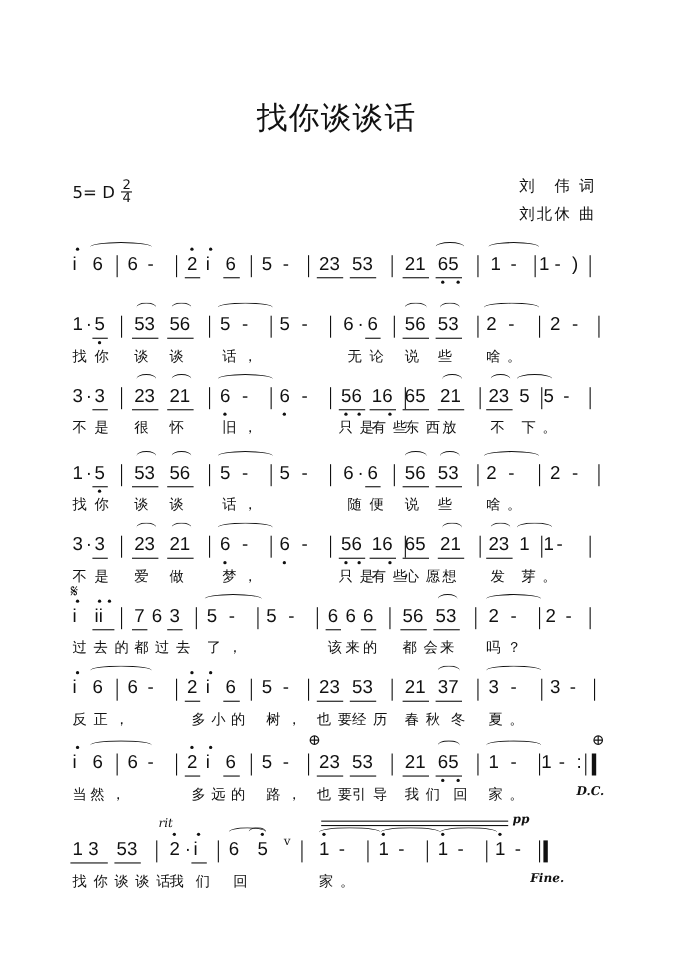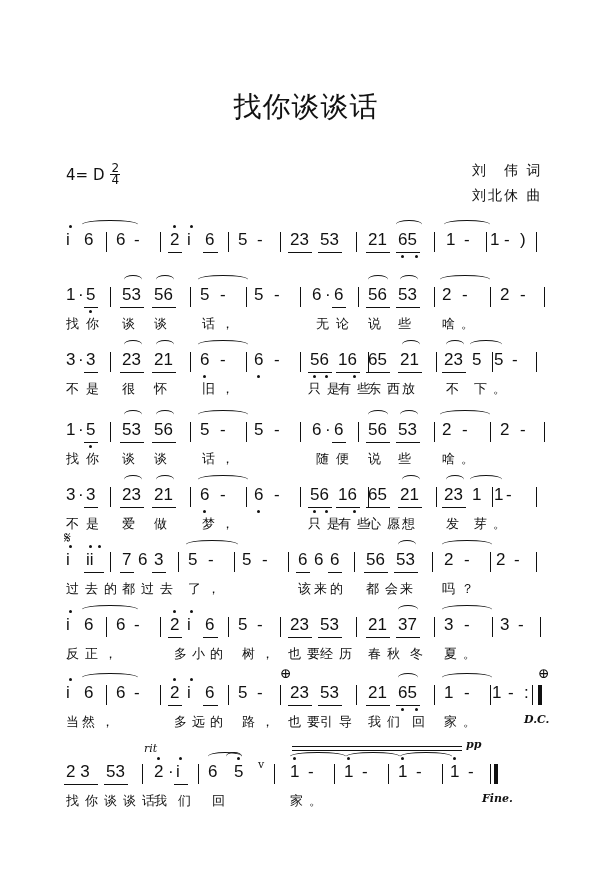--- a/index.html
+++ b/index.html
@@ -31,21 +31,21 @@
   .arc { position: absolute; top: -10px; height: 8px; border-top: 1px solid #111; border-radius: 50% 50% 0 0; }
   .lyr { position: absolute; top: 0; white-space: pre; letter-spacing: 6px; }
   .mark { position: absolute; font-family: "DejaVu Serif", serif; }
   .final { position: absolute; top: 2px; width: 4px; height: 20px; background: #111; }
 </style>
 </head>
 <body>
 
 <div class="title">找你谈谈话</div>
 <div class="key">
-  <span>4= D</span>
+  <span>5= D</span>
   <span class="frac">
     <span class="num">2</span>
     <span>4</span>
   </span>
 </div>
 <div class="credits">
   <div>刘　伟 词</div>
   <div>刘北休 曲</div>
 </div>
 
@@ -490,21 +490,21 @@
         <span class="lyr" style="left: 306px;">我们</span>
         <span class="lyr" style="left: 350px;">回</span>
         <span class="lyr" style="left: 382px;">家。</span>
       </span>
       <span class="mark" style="left: 218px; top: -18px; font-size: 14px;">⊕</span>
       <span class="mark" style="left: 476px; top: -18px; font-size: 14px;">⊕</span>
       <span class="mark" style="left: 462px; top: 30px; font-size: 11px; font-weight: bold; font-style: italic;">D.C.</span>
     </span>
     <span class="line" style="top: 762px; position: absolute; display: block;">
       <span class="notes" style="display: block;">
-        <span class="tok" style="left: 4px;">2 3</span>
+        <span class="tok" style="left: 4px;">1 3</span>
         <span class="tok" style="left: 44px;">53</span>
         <span class="bar" style="left: 80px;"></span>
         <span class="tok" style="left: 92px;">2</span>
         <span class="tok" style="left: 106px;">·</span>
         <span class="tok" style="left: 114px;">i</span>
         <span class="bar" style="left: 136px;"></span>
         <span class="tok" style="left: 146px;">6</span>
         <span class="tok" style="left: 172px;">5</span>
         <span class="bar" style="left: 212px;"></span>
         <span class="tok" style="left: 228px;">1</span>

